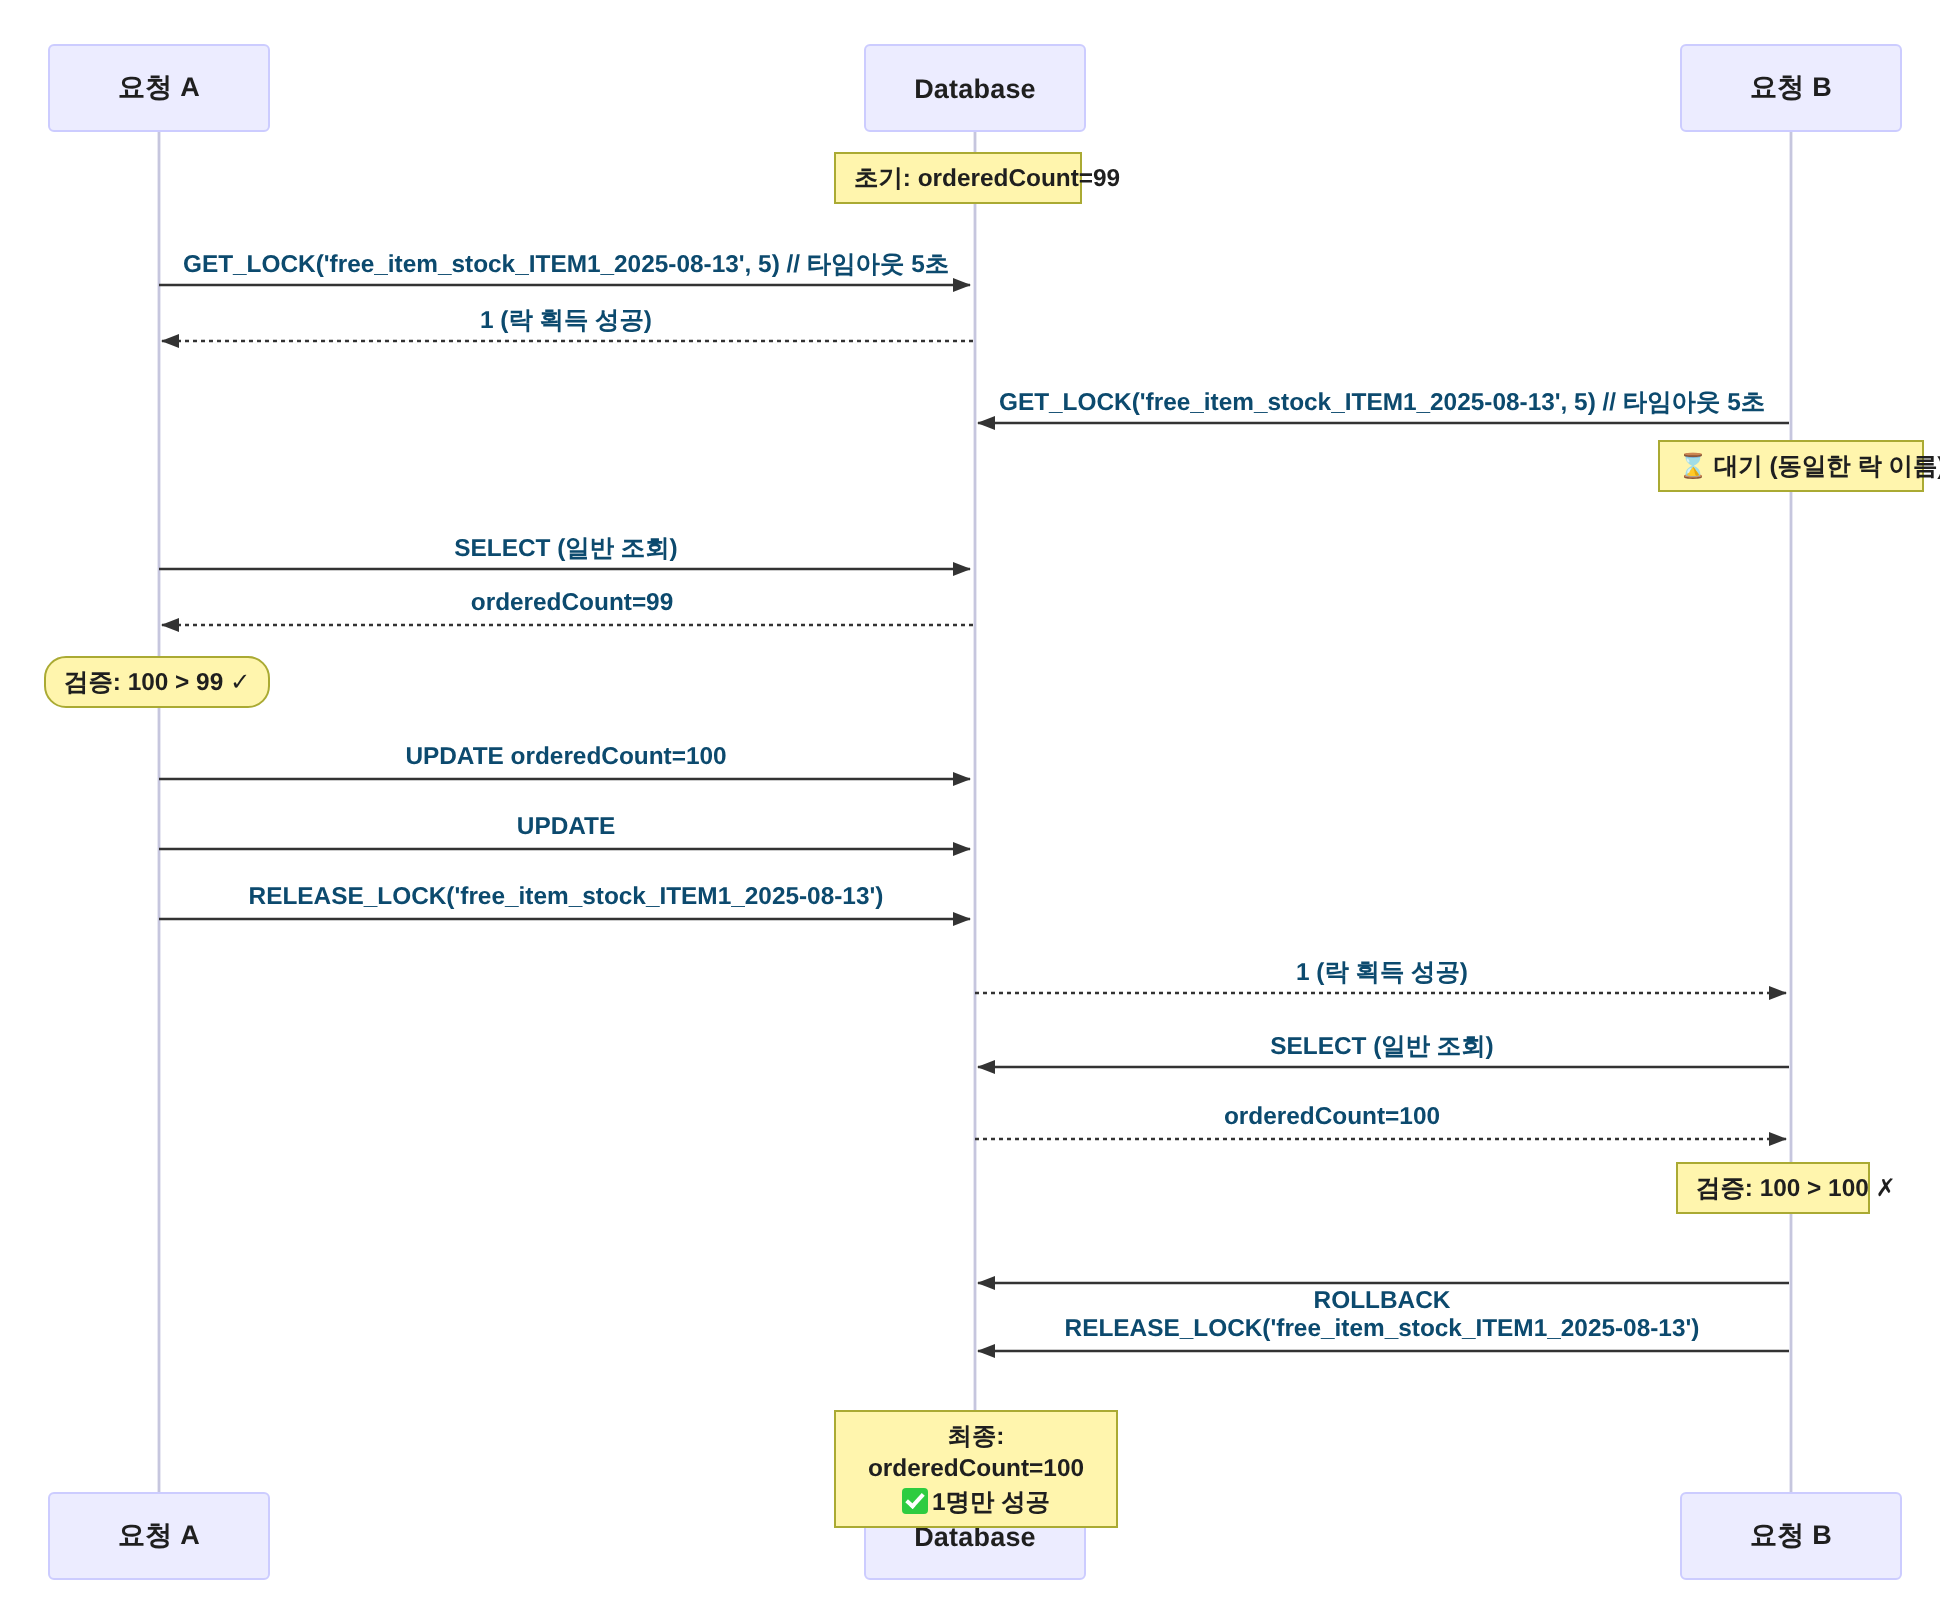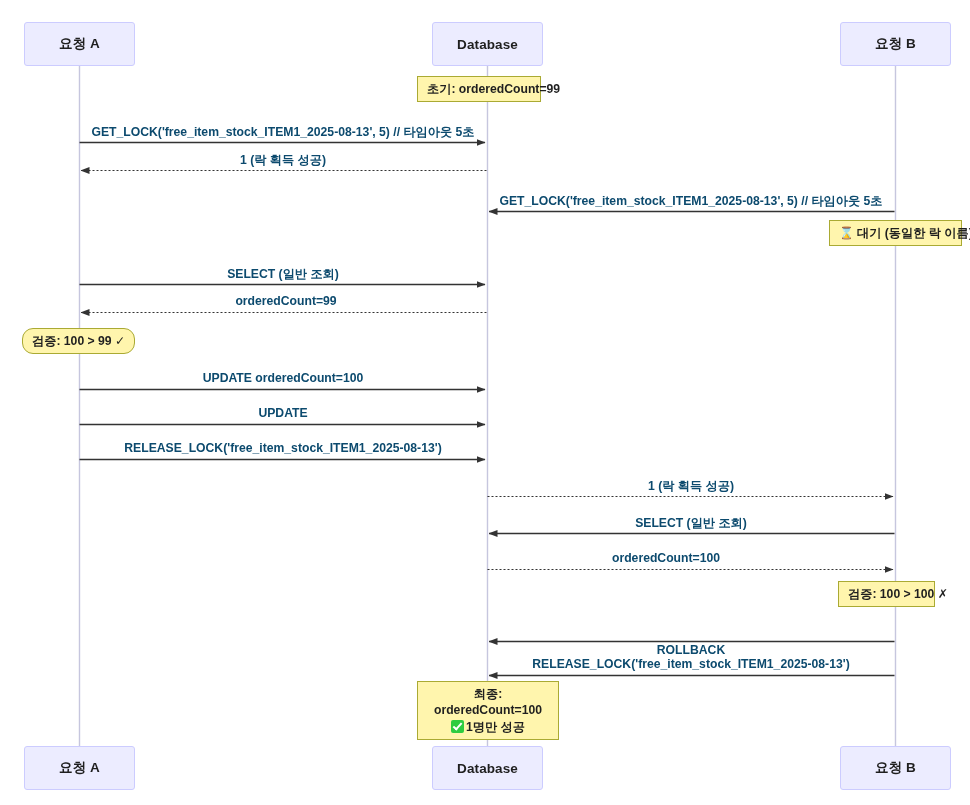--- a/index.html
+++ b/index.html
@@ -158,20 +158,20 @@
   </div>
 
   <div class="note" style="left:22px;top:328px;width:113px;border-radius:11px;">
     <span>검증: 100 &gt; 99 ✓</span>
   </div>
 
   <div class="note" style="left:838px;top:581px;width:97px;">
     <span>검증: 100 &gt; 100 ✗</span>
   </div>
 
-  <div class="note multiline" style="left:417px;top:681px;width:142px;">
+  <div class="note multiline" style="left:417px;top:705px;width:142px;">
     <div>최종: orderedCount=100</div>
     <div>
       <span class="green-check"></span><span>1명만 성공</span>
     </div>
   </div>
 
 </div>
 
 </body></html>

